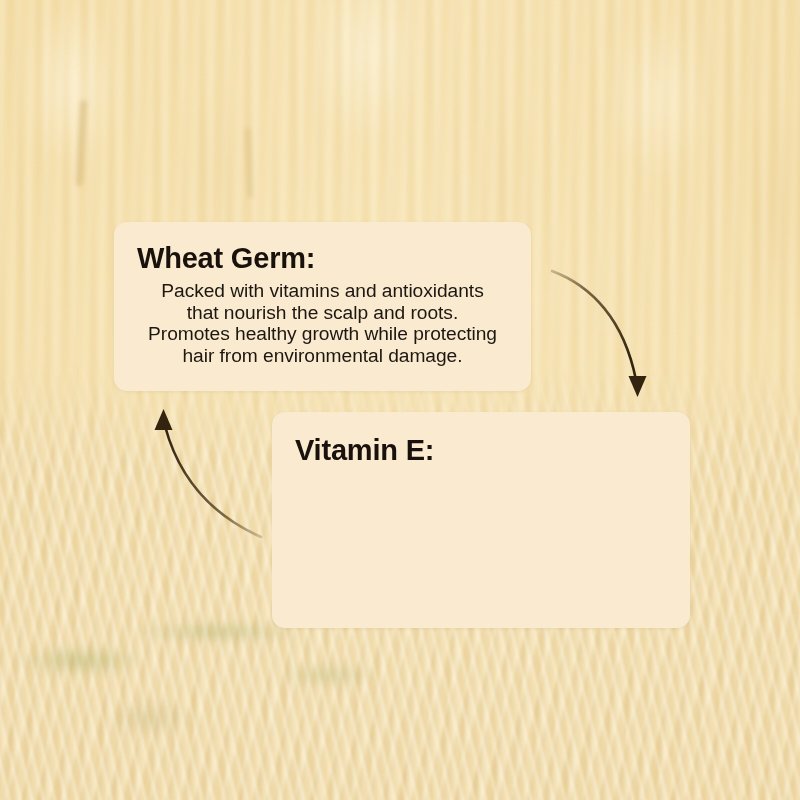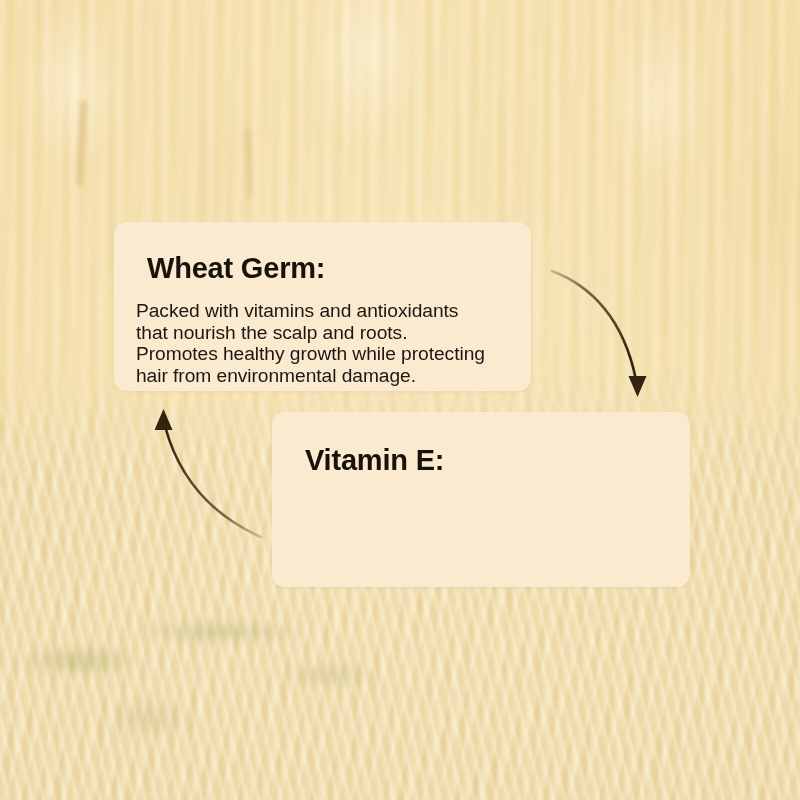--- a/index.html
+++ b/index.html
@@ -122,49 +122,50 @@
 
   
   .card {
     position: absolute;
     background: #faead0;
     border-radius: 13px;
     box-sizing: border-box;
     box-shadow: 0 1px 3px rgba(140,108,52,0.10);
   }
   .card-title {
-    margin: 11px;
+    margin: 1px;
     font-size: 29px;
     font-weight: 700;
     letter-spacing: -0.2px;
     color: #19120c;
     line-height: 1.08;
   }
   .card-body {
     margin: 0;
     font-size: 19.2px;
     font-weight: 400;
     color: #1d1711;
     line-height: 21.5px;
     letter-spacing: -0.05px;
     white-space: pre-line;
+    text-align: center;
   }
 
   #card-wheat-germ {
     left: 114px;
     top: 222px;
     width: 417px;
     height: 169px;
     padding: 20px 22px 0 22px;
   }
   #card-vitamin-e {
     left: 272px;
     top: 412px;
     width: 418px;
-    height: 175px;
+    height: 216px;
     padding: 22px 14px 0 22px;
   }
   .card-title-spacer { height: 5px; }
 
   
   .arrow-layer {
     position: absolute;
     inset: 0;
     pointer-events: none;
   }

